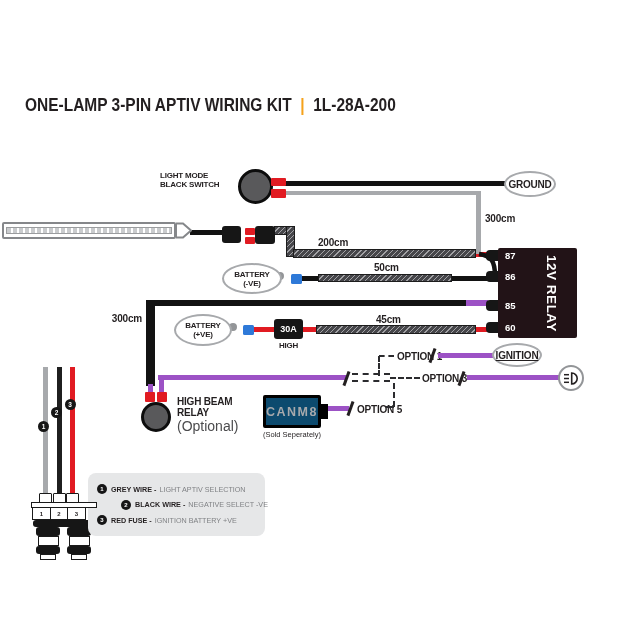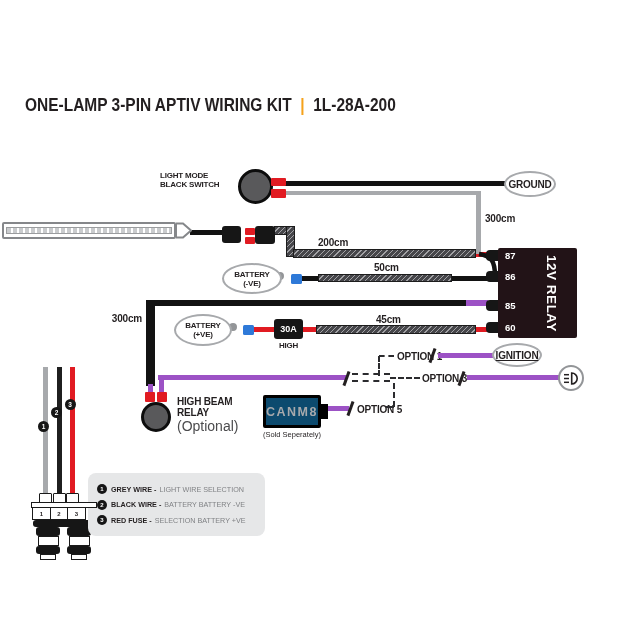--- a/index.html
+++ b/index.html
@@ -199,26 +199,26 @@
   <div class="abs whitebox" style="left:40px;top:554px;width:16px;height:6px;"></div>
   <div class="abs conn-black" style="left:67px;top:527px;width:24px;height:9px;"></div>
   <div class="abs whitebox" style="left:68.5px;top:536px;width:21px;height:10px;"></div>
   <div class="abs conn-black" style="left:67px;top:546px;width:24px;height:8px;"></div>
   <div class="abs whitebox" style="left:71px;top:554px;width:16px;height:6px;"></div>
 
   <div class="abs" style="left:88px;top:473px;width:177px;height:63px;background:#E6E7E8;border-radius:8px;z-index:3;"></div>
   <div class="abs" style="left:97px;top:484px;display:flex;align-items:center;z-index:4;">
     <span class="nbadge" style="width:10px;height:10px;font-size:6px;">1</span>
     <span style="font-weight:bold;font-size:7.2px;margin-left:4px;white-space:nowrap;">GREY WIRE -</span>
-    <span style="font-size:7.2px;color:#808285;margin-left:3px;white-space:nowrap;">LIGHT WIRE SELECTION</span>
-  </div>
-  <div class="abs" style="left:97px;top:499.5px;display:flex;align-items:center;z-index:4;">
+    <span style="font-size:7.2px;color:#808285;margin-left:3px;white-space:nowrap;">LIGHT APTIV SELECTION</span>
+  </div>
+  <div class="abs" style="left:97px;top:499.5px;display:flex;align-items:center;z-index:4;padding-left:24px;">
     <span class="nbadge" style="width:10px;height:10px;font-size:6px;">2</span>
     <span style="font-weight:bold;font-size:7.2px;margin-left:4px;white-space:nowrap;">BLACK WIRE -</span>
-    <span style="font-size:7.2px;color:#808285;margin-left:3px;white-space:nowrap;">BATTERY BATTERY -VE</span>
+    <span style="font-size:7.2px;color:#808285;margin-left:3px;white-space:nowrap;">NEGATIVE SELECT -VE</span>
   </div>
   <div class="abs" style="left:97px;top:515px;display:flex;align-items:center;z-index:4;">
     <span class="nbadge" style="width:10px;height:10px;font-size:6px;">3</span>
     <span style="font-weight:bold;font-size:7.2px;margin-left:4px;white-space:nowrap;">RED FUSE -</span>
-    <span style="font-size:7.2px;color:#808285;margin-left:3px;white-space:nowrap;">SELECTION BATTERY +VE</span>
+    <span style="font-size:7.2px;color:#808285;margin-left:3px;white-space:nowrap;">IGNITION BATTERY +VE</span>
   </div>
 
 </div>
 
 </body></html>

